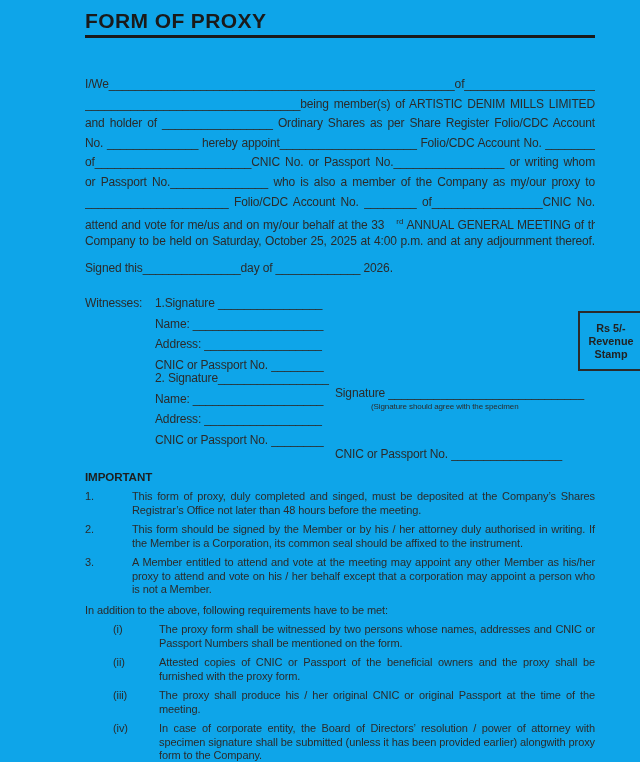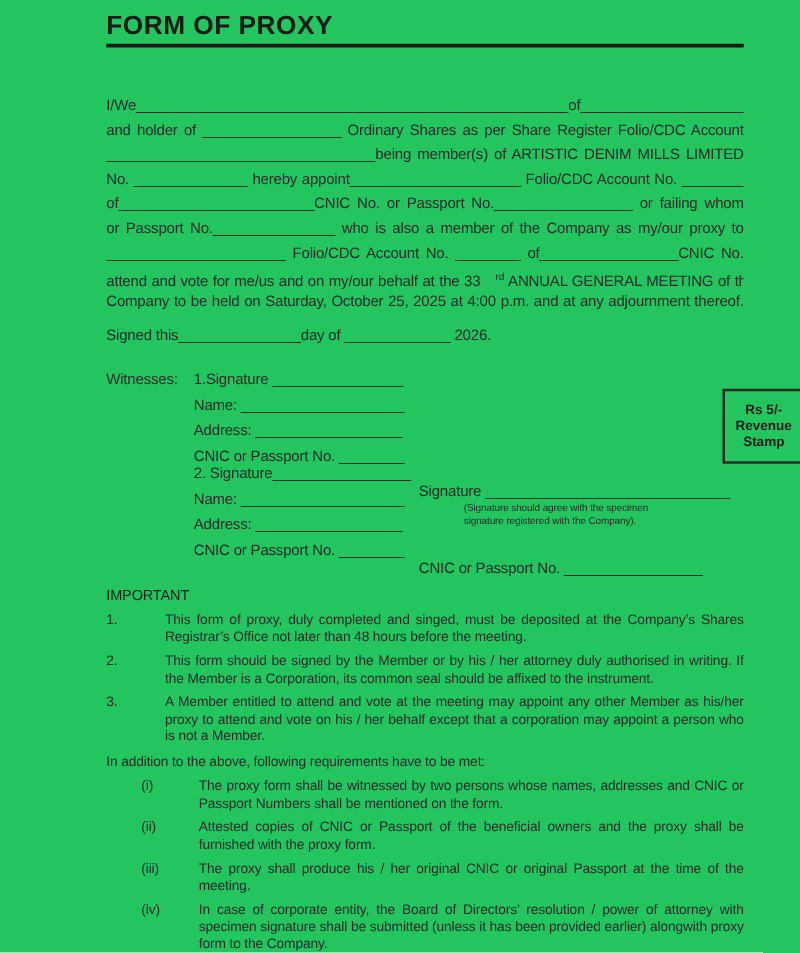--- a/index.html
+++ b/index.html
@@ -2,21 +2,21 @@
 <html><head>
 <meta charset="utf-8">
 <style>
   * { margin: 0; padding: 0; box-sizing: border-box; }
   html, body { background: #ffffff; }
   body { font-family: "Liberation Sans", sans-serif; }
   .page {
     position: relative;
     width: 640px;
     height: 762px;
-    background: #22c55e;
+    background: #0ea5e9;
     overflow: hidden;
     color: #2b2b2b;
   }
   .abs { position: absolute; }
 
   
   .title {
     left: 85px; top: 8px; width: 510px;
     font-size: 21px; font-weight: bold; color: #1a1a1a;
     letter-spacing: 0.4px; line-height: 26px;
@@ -73,21 +73,21 @@
     text-align: left; color: #2b2b2b;
   }
   .member-cnic-line {
     left: 335px; top: 444px; width: 265px;
     font-size: 12px; line-height: 20.5px; letter-spacing: -0.15px;
   }
 
   
   .notes { left: 85px; top: 470px; width: 510px; }
   .sec-heading {
-    font-size: 11.6px; font-weight: normal; color: #1e1e1e;
+    font-size: 11.6px; font-weight: bold; color: #1e1e1e;
     line-height: 14px; letter-spacing: -0.1px;
   }
   .note-item { display: flex; margin-top: 6px; }
   .note-item .num {
     flex: 0 0 23px; font-size: 11px; line-height: 13.5px; letter-spacing: -0.1px;
   }
   .note-item .txt {
     flex: 1; font-size: 11px; line-height: 13.5px; letter-spacing: -0.1px;
     text-align: justify;
     margin-left: 24px;
@@ -102,24 +102,24 @@
 </head>
 <body>
 
 <div class="page">
 
   <div class="abs title">FORM OF PROXY</div>
   <div class="abs title-rule"></div>
 
   <div class="abs para">
     <div class="jline">I/We_____________________________________________________of____________________</div>
+    <div class="jline">_________________________________being member(s) of ARTISTIC DENIM MILLS LIMITED</div>
     <div class="jline">and holder of _________________ Ordinary Shares as per Share Register Folio/CDC Account</div>
-    <div class="jline">_________________________________being member(s) of ARTISTIC DENIM MILLS LIMITED</div>
     <div class="jline">No. ______________ hereby appoint_____________________ Folio/CDC Account No. ________</div>
-    <div class="jline">of________________________CNIC No. or Passport No._________________ or failing whom</div>
+    <div class="jline">of________________________CNIC No. or Passport No._________________ or writing whom</div>
     <div class="jline">or Passport No._______________ who is also a member of the Company as my/our proxy to</div>
     <div class="jline">______________________ Folio/CDC Account No. ________ of_________________CNIC No.</div>
     <div class="jline"><span>attend and vote for me/us and on my/our behalf at the 33</span><sup>rd</sup><span> ANNUAL GENERAL MEETING of the</span></div>
     <div class="jline">Company to be held on Saturday, October 25, 2025 at 4:00 p.m. and at any adjournment thereof.</div>
   </div>
 
   <div class="abs signed-line">Signed this_______________day of _____________ 2026.</div>
 
   <div class="abs witnesses-label">Witnesses:</div>
 
@@ -139,21 +139,20 @@
   <div class="abs witness-block witness-2">
     <div>2. Signature_________________</div>
     <div>Name: ____________________</div>
     <div>Address: __________________</div>
     <div>CNIC or Passport No. ________</div>
   </div>
 
   <div class="abs member-sig-line">Signature ______________________________</div>
   <div class="abs sig-note">
     <div>(Signature should agree with the specimen</div>
-    <div>signature registered with the Company).</div>
   </div>
   <div class="abs member-cnic-line">CNIC or Passport No. _________________</div>
 
   <div class="abs notes">
     <div class="sec-heading">IMPORTANT</div>
 
     <div class="note-item">
       <div class="num">1.</div>
       <div class="txt">This form of proxy, duly completed and singed, must be deposited at the Company’s Shares Registrar’s Office not later than 48 hours before the meeting.</div>
     </div>

